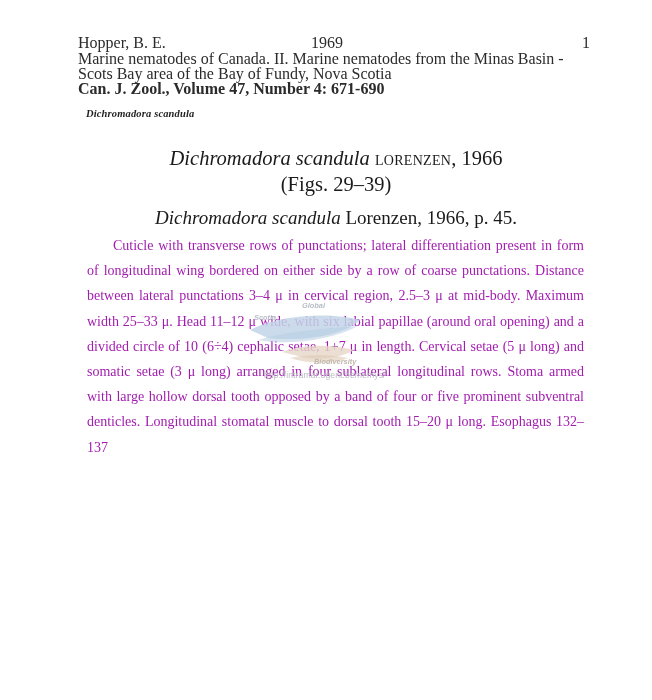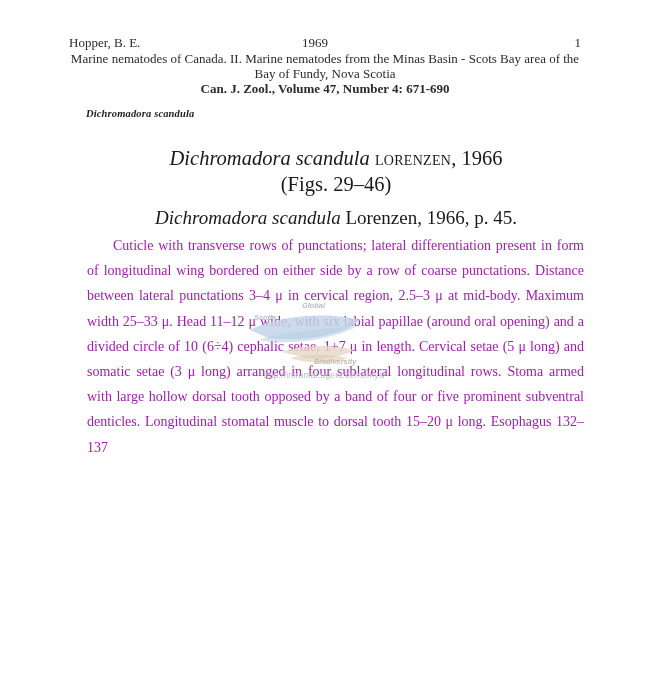--- a/index.html
+++ b/index.html
@@ -19,27 +19,26 @@
 
   .page {
     position: absolute;
     inset: 0;
     background: #ffffff;
   }
 
   
   .scan-header {
     position: absolute;
-    left: 69px;
+    left: 78px;
     top: 36px;
     width: 512px;
-    font-size: 13px;
+    font-size: 16px;
     line-height: 14.6px;
     color: #2b2b2b;
-    text-align: center;
   }
   .scan-header-row1 {
     position: relative;
     height: 15px;
     white-space: nowrap;
   }
   .author-name { position: absolute; left: 0; top: 0; }
   .scan-year   { position: absolute; left: 233px; top: 0; }
   .page-number { position: absolute; right: 0; top: 0; }
 
@@ -187,21 +186,21 @@
       <div class="journal-line">Can. J. Zool., Volume 47, Number 4: 671-690</div>
     </div>
   </div>
 
   <div class="running-head">Dichromadora scandula</div>
 
   <div class="title-block">
     <div class="species-title">
       <span class="sci-name">Dichromadora scandula</span><span>&nbsp;</span><span class="authority">Lorenzen</span><span class="year-part">, 1966</span>
     </div>
-    <div class="figs-line">(Figs. 29–46)</div>
+    <div class="figs-line">(Figs. 29–39)</div>
   </div>
 
   <div class="synonymy">
     <span class="sci-name">Dichromadora scandula</span><span> Lorenzen, 1966, p. 45.</span>
   </div>
 
   <div class="body-text">Cuticle with transverse rows of punctations; lateral differentiation present in form of longitudinal wing bordered on either side by a row of coarse punctations. Distance between lateral punctations 3–4 μ in cervical region, 2.5–3 μ at mid-body. Maximum width 25–33 μ. Head 11–12 μ wide, with six labial papillae (around oral opening) and a divided circle of 10 (6÷4) cephalic setae, 1+7 μ in length. Cervical setae (5 μ long) and somatic setae (3 μ long) arranged in four sublateral longitudinal rows. Stoma armed with large hollow dorsal tooth opposed by a band of four or five prominent subventral denticles. Longitudinal stomatal muscle to dorsal tooth 15–20 μ long. Esophagus 132–137</div>
 
   <div class="watermark">
     <svg width="200" height="92" viewBox="0 0 200 92">

